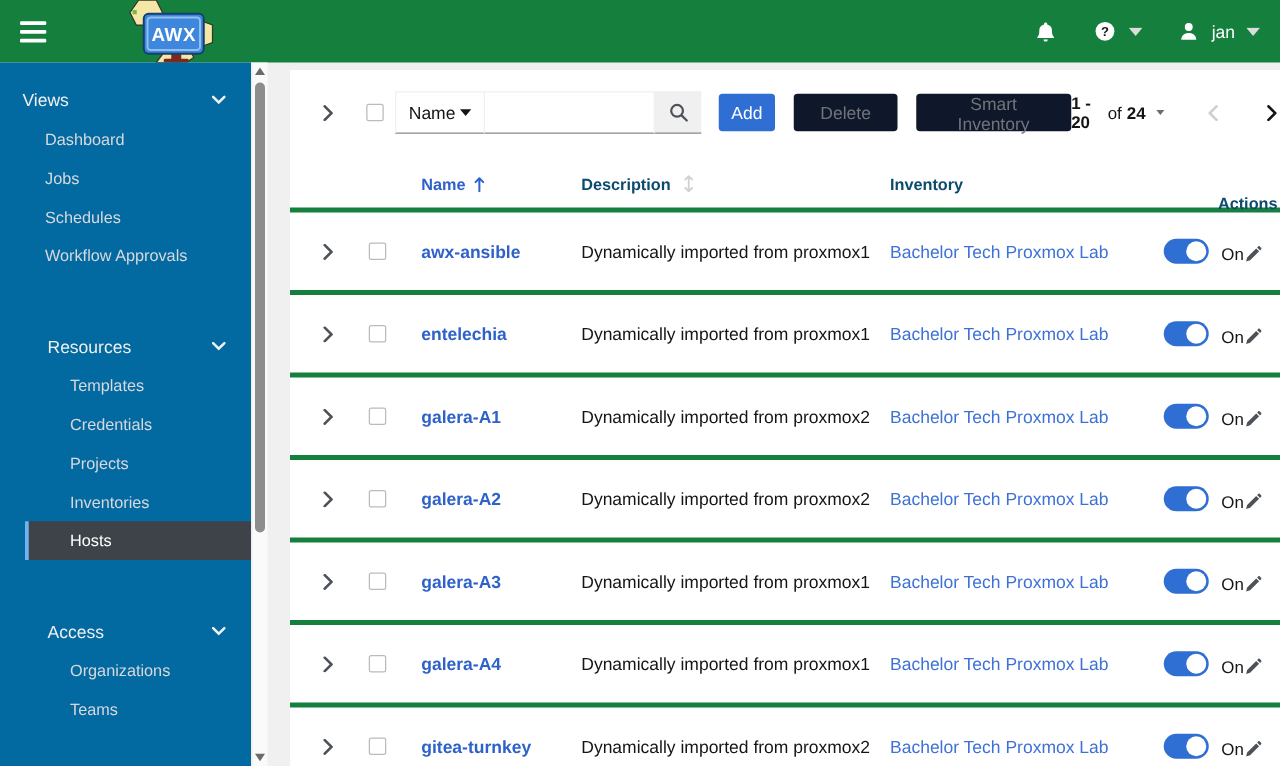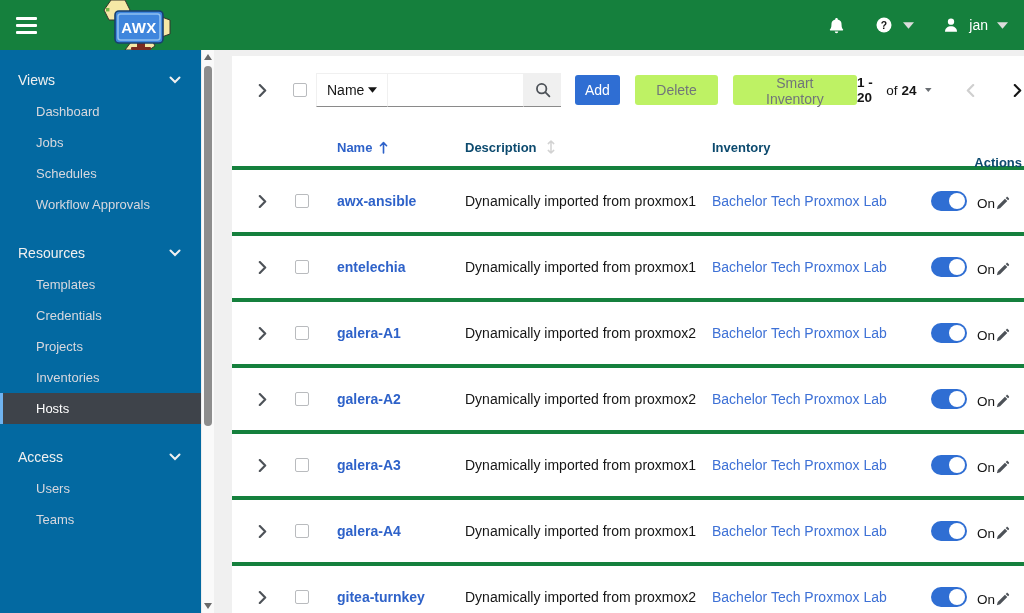--- a/index.html
+++ b/index.html
@@ -19,21 +19,21 @@
   .m-right { display:flex; align-items:center; gap:28px; padding-right:16px; color:#ffffff; }
   .help-group, .user-group { display:flex; align-items:center; gap:9px; cursor:pointer; }
   .user-name { font-size:14px; color:#ffffff; }
   .caret { display:inline-block; }
 
   
   .shell { display:flex; height:563px; }
 
   
   .sidebar { width:201px; background:#0369a1; padding-top:14px; flex:none; }
-  .nav-section + .nav-section { margin-top:17px; }
+  .nav-section + .nav-section { margin-top:41px;padding-left:20px; }
   .section-head { display:flex; align-items:center; justify-content:space-between; padding:8px 20px 8px 18px; font-size:14px; color:#f0f0f0; cursor:pointer; }
   .nav-item { padding:8px 16px 8px 33px; font-size:13px; color:#d8d8de; cursor:pointer; border-left:3px solid transparent; }
   .nav-item.active { background:#3e434a; border-left-color:#6fb3f0; color:#ffffff; }
 
   
   .scrollcol { width:13px; background:#fafafa; position:relative; flex:none; border-left:1px solid #ededed; }
   .scroll-arrow { position:absolute; left:2px; width:0; height:0; border-left:4px solid transparent; border-right:4px solid transparent; }
   .scroll-arrow.up { top:4px; border-bottom:6px solid #6a6a6a; }
   .scroll-arrow.down { bottom:4px; border-top:6px solid #6a6a6a; }
   .scroll-thumb { position:absolute; top:16px; left:2px; width:8px; height:360px; background:#8d8d8d; border-radius:5px; }
@@ -45,21 +45,21 @@
   
   .toolbar { display:flex; align-items:center; height:68px; padding-left:26px; }
   .expand-all { color:#4d5258; display:flex; align-items:center; cursor:pointer; }
   .checkbox { width:14px; height:14px; border:1px solid #b9bbbe; border-radius:2px; background:#fff; cursor:pointer; flex:none; }
   .toolbar .checkbox { margin-left:26px; }
   .filter-select { margin-left:9px; width:76px; height:34px; background:#fff; border:1px solid #f0f0f0; border-bottom:1px solid #8a8a8a; display:flex; align-items:center; justify-content:space-between; padding:0 10px; font-size:14px; color:#151515; cursor:pointer; }
   .search-input { width:136px; height:34px; border:1px solid #f0f0f0; border-left:none; border-bottom:1px solid #8a8a8a; padding:0 8px; font-size:14px; font-family:"Liberation Sans",sans-serif; outline:none; }
   .search-btn { width:38px; height:34px; background:#f0f0f0; border:none; border-bottom:1px solid #8a8a8a; display:flex; align-items:center; justify-content:center; cursor:pointer; }
   .btn { height:30px; border:none; border-radius:3px; font-size:14px; font-family:"Liberation Sans",sans-serif; cursor:pointer; }
   .btn-primary { margin-left:14px; width:48px; background:#2f6ed3; color:#ffffff; }
-  .btn-disabled { background:#bef264; color:#71757a; cursor:default; }
+  .btn-disabled { background:#0f172a; color:#71757a; cursor:default; }
   .btn-delete { margin-left:15px; padding:0 21px; }
   .btn-smart { margin-left:15px; padding:0 16px; }
   .pagination { margin-left:auto; display:flex; align-items:center; padding-right:14px; }
   .page-summary { display:flex; align-items:center; gap:4px; font-size:13.5px; cursor:pointer; }
   .page-summary b { font-weight:700; }
   .page-prev { margin-left:34px; color:#cfcfcf; display:flex; cursor:default; }
   .page-next { margin-left:38px; color:#151515; display:flex; cursor:pointer; }
 
   
   .grid-row { display:grid; grid-template-columns:50px 40px 128px 247px 190px 1fr; align-items:center; }
@@ -166,21 +166,21 @@
       <div class="nav-item active">Hosts</div>
     </div>
 
     <div class="nav-section">
       <div class="section-head">
         <span>Access</span>
         <svg width="12" height="8" viewBox="0 0 12 8">
           <path d="M1.5 1.5 L6 6 L10.5 1.5" stroke="#f0f0f0" stroke-width="2" fill="none" stroke-linecap="round"></path>
         </svg>
       </div>
-      <div class="nav-item">Users</div>
+      <div class="nav-item">Organizations</div>
       <div class="nav-item">Teams</div>
     </div>
   </nav>
 
   <div class="scrollcol">
     <div class="scroll-arrow up"></div>
     <div class="scroll-thumb"></div>
     <div class="scroll-arrow down"></div>
   </div>
 

